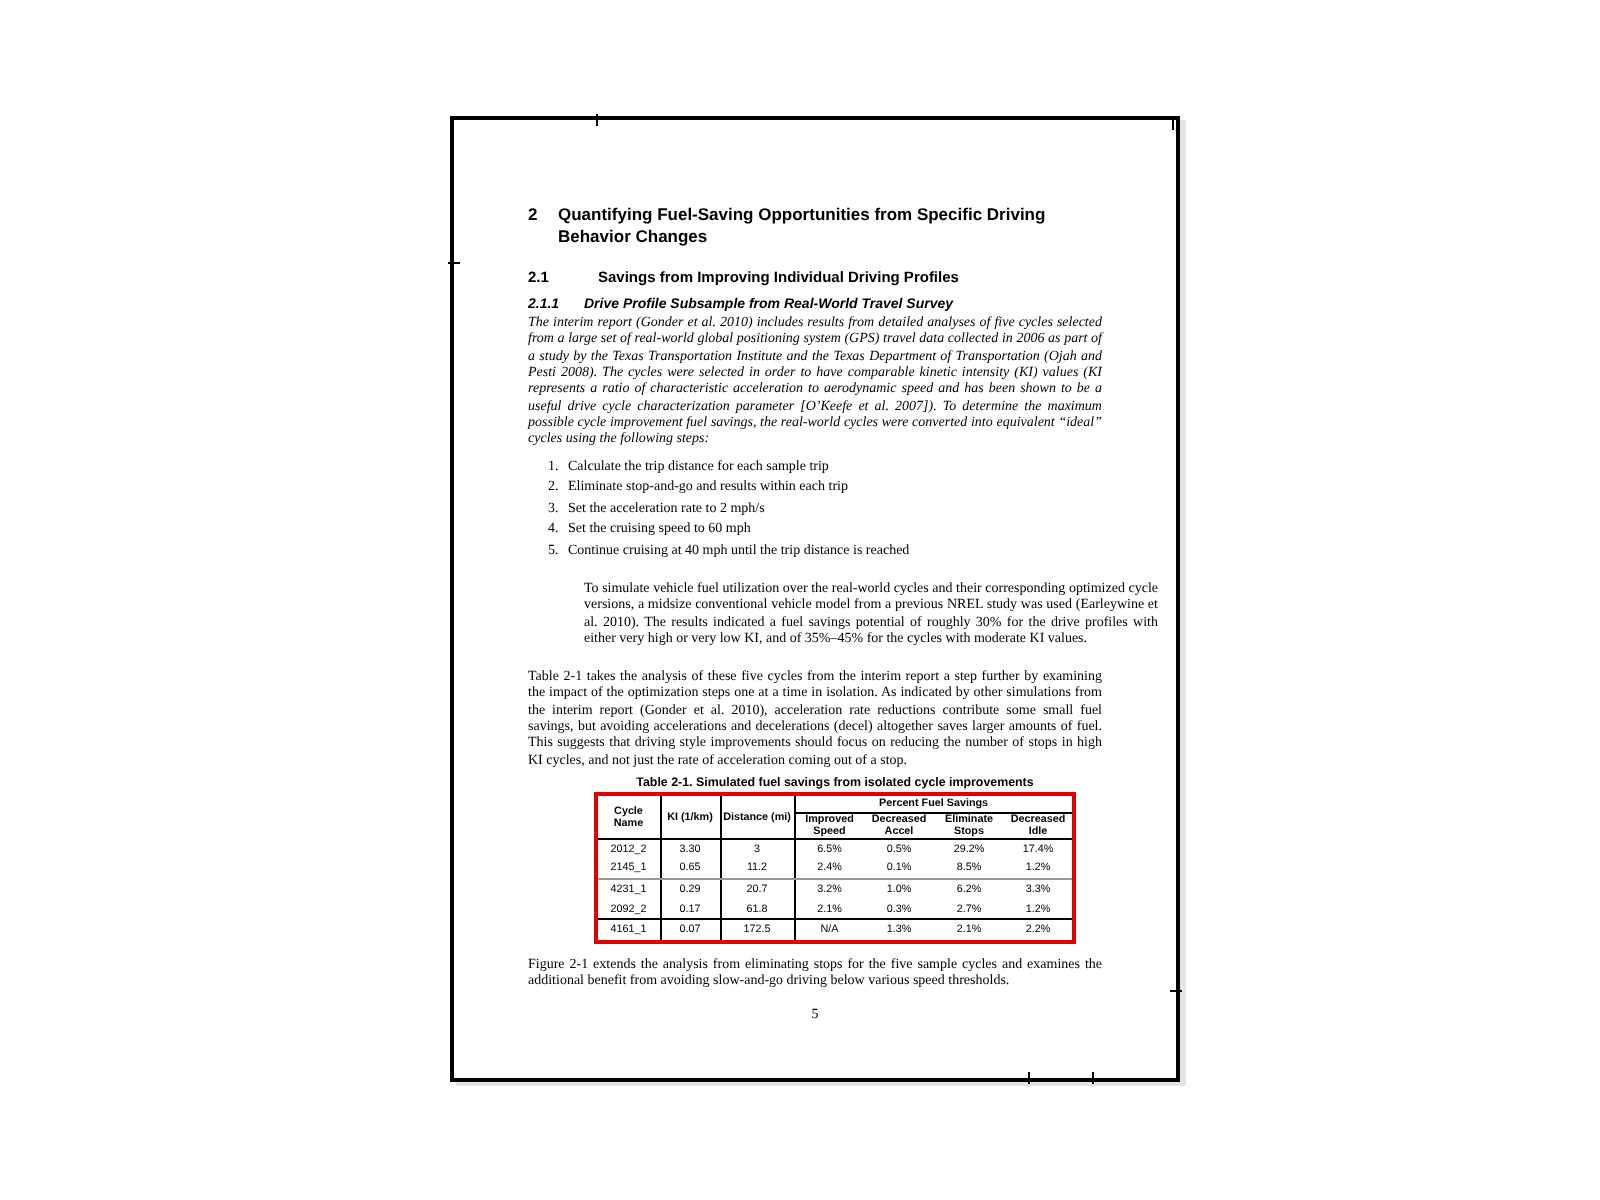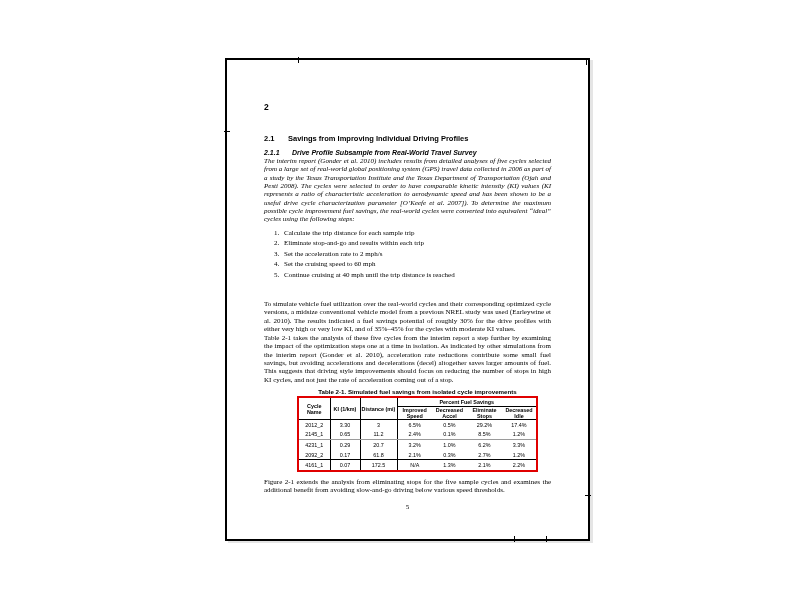--- a/index.html
+++ b/index.html
@@ -19,36 +19,36 @@
 
   .h2{
     position:absolute;left:37px;top:42px;width:287px;
     font-family:"Liberation Sans", sans-serif;font-weight:bold;
     font-size:8.5px;line-height:11px;padding-left:15px;box-sizing:border-box;
   }
   .h2 .num{position:absolute;left:0;top:0;}
   .h3{
     position:absolute;left:37px;top:74px;width:287px;
     font-family:"Liberation Sans", sans-serif;font-weight:bold;
-    font-size:7.5px;line-height:9px;padding-left:24px;box-sizing:border-box;
+    font-size:7.5px;line-height:9px;padding-left:35px;box-sizing:border-box;
   }
   .h3 .num{position:absolute;left:0;top:0;}
   .h4{
     position:absolute;left:37px;top:88px;width:287px;
     font-family:"Liberation Sans", sans-serif;font-weight:bold;font-style:italic;
     font-size:7px;line-height:9px;padding-left:28px;box-sizing:border-box;
   }
   .h4 .num{position:absolute;left:0;top:0;font-style:italic;}
 
   .para{
     position:absolute;left:37px;width:287px;
     font-size:7px;line-height:8.35px;text-align:justify;
   }
   .p1{top:97px;font-style:italic;}
-  .p2{top:240px;}
+  .p2{top:230px;margin-left:28px;}
   .p3{top:274px;}
   .p4{top:418px;font-family:Liberation Serif, serif;}
 
   .olist{position:absolute;left:47px;top:169px;width:270px;font-size:7px;line-height:8px;}
   .olist .li{display:flex;margin-bottom:2.4px;}
   .olist .li .n{width:7px;flex:0 0 7px;}
   .olist .li .t{padding-left:3px;}
 
   .tcaption{
     position:absolute;left:60px;top:328px;width:261px;text-align:center;
@@ -83,20 +83,21 @@
 
   <div class="tick v" style="left:71px;top:-3px;"></div>
   <div class="tick v" style="left:359px;top:-1px;"></div>
   <div class="tick h" style="left:-3px;top:71px;"></div>
   <div class="tick h" style="right:-3px;top:435px;"></div>
   <div class="tick v" style="left:287px;bottom:-3px;"></div>
   <div class="tick v" style="left:319px;bottom:-3px;"></div>
 
   <div class="h2">
     <span class="num">2</span>
+    <span>Quantifying Fuel-Saving Opportunities from Specific Driving Behavior Changes</span>
   </div>
 
   <div class="h3">
     <span class="num">2.1</span>
     <span>Savings from Improving Individual Driving Profiles</span>
   </div>
 
   <div class="h4">
     <span class="num">2.1.1</span>
     <span>Drive Profile Subsample from Real-World Travel Survey</span>

